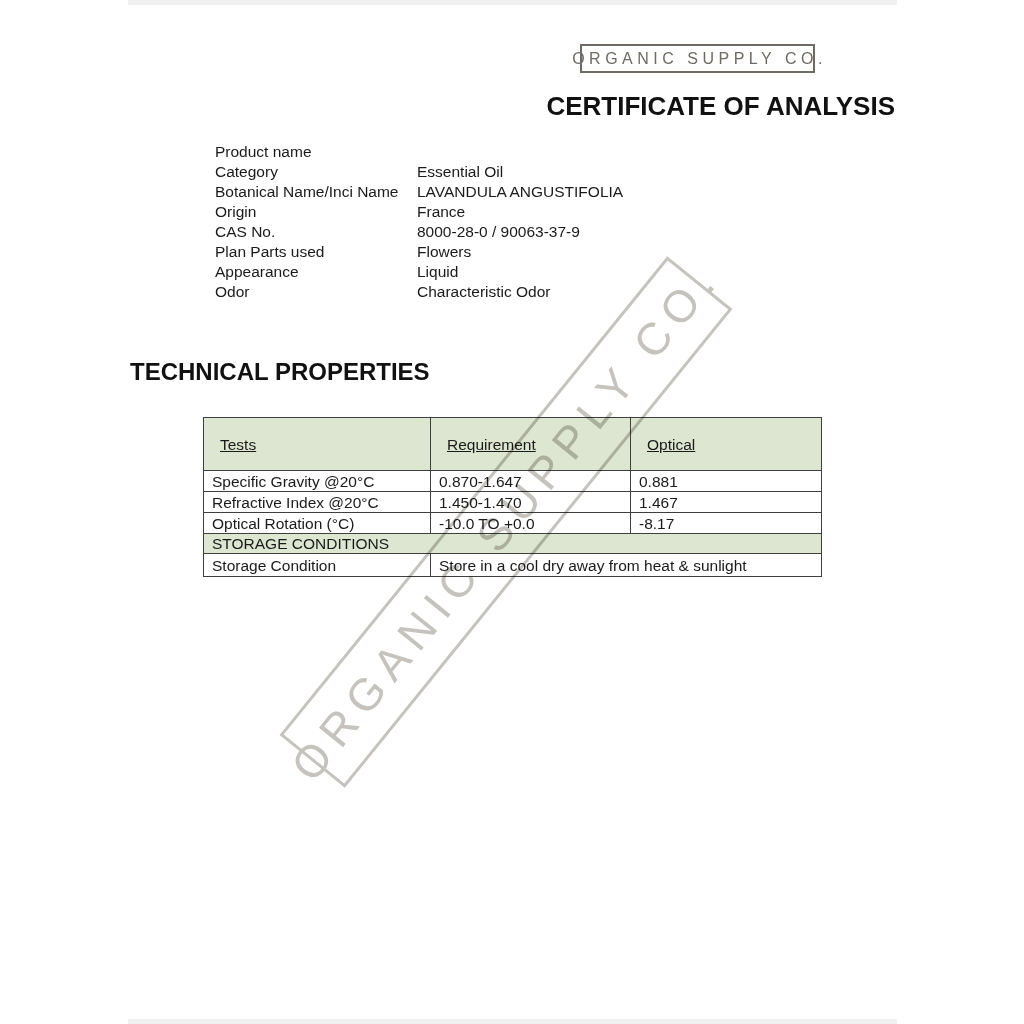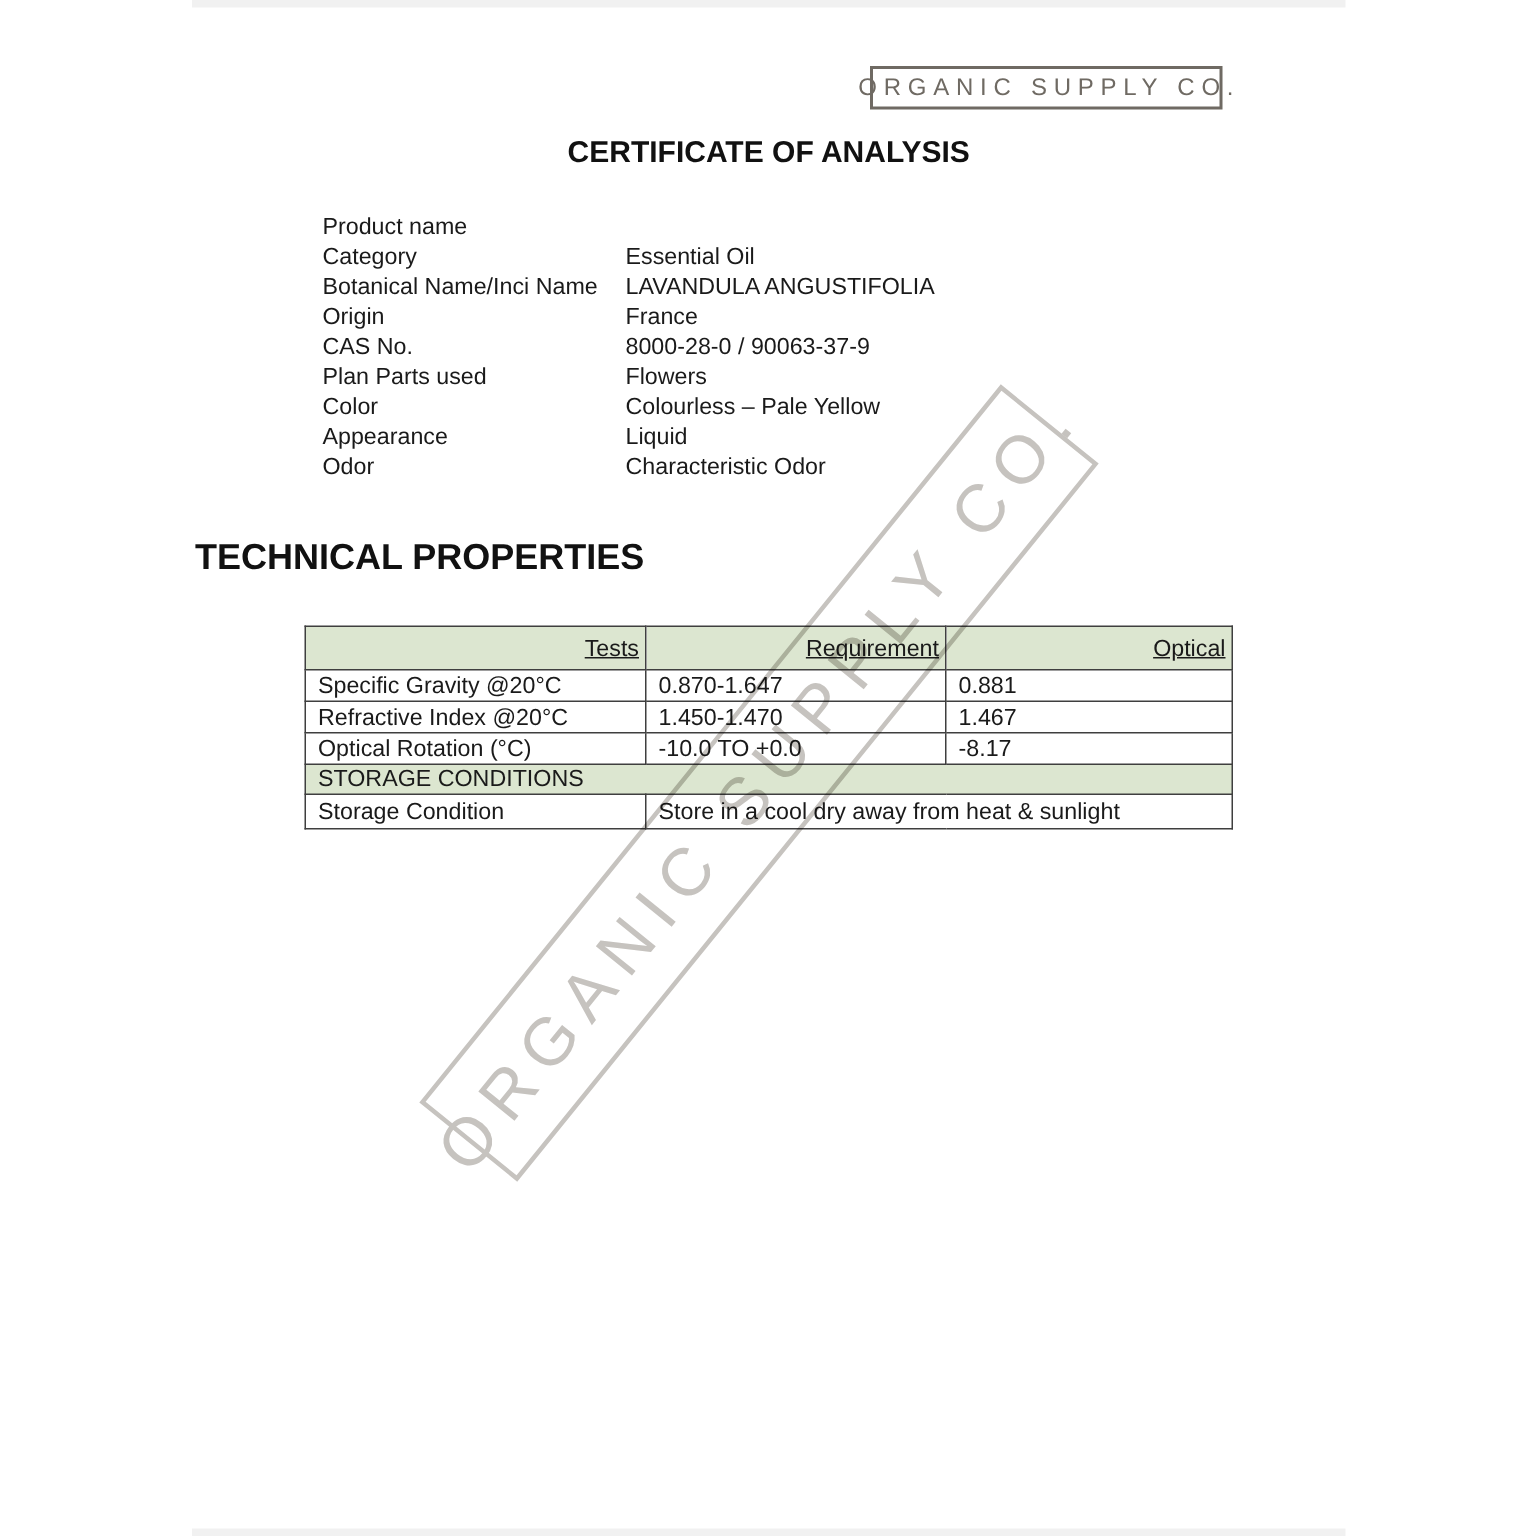--- a/index.html
+++ b/index.html
@@ -22,22 +22,22 @@
     position:absolute;left:580px;top:44px;width:231px;height:25px;
     border:2px solid var(--logo-gray);
     display:flex;align-items:center;justify-content:center;
   }
   .logo-text{
     color:var(--logo-gray);font-size:16px;letter-spacing:4.5px;
     white-space:nowrap;padding-left:4px;
   }
 
   .doc-title{
-    position:absolute;left:130px;top:91px;width:765px;text-align:center;
-    font-size:20px;font-weight:700;color:#111;
+    position:absolute;left:130px;top:91px;width:765px;text-align:right;
+    font-size:26px;font-weight:700;color:#111;
   }
 
   .details{position:absolute;left:215px;top:142px;width:600px;}
   .detail-row{display:flex;height:20px;line-height:20px;font-size:15.5px;}
   .detail-label{width:202px;flex:0 0 202px;}
   .detail-value{flex:1;}
 
   .section-title{
     position:absolute;left:130px;top:358px;width:765px;text-align:left;
     font-size:24px;font-weight:700;color:#111;
@@ -48,22 +48,22 @@
     border-collapse:collapse;table-layout:fixed;
     font-size:15.5px;color:var(--text-dark);
   }
   table.props td,table.props th{
     border:1px solid var(--border-dark);
     padding:0 0 0 8px;height:20px;line-height:19px;
     font-weight:400;text-align:left;vertical-align:middle;
     overflow:hidden;white-space:nowrap;
   }
   table.props th{
-    background:var(--header-green);text-align:right;
-    text-decoration:underline;padding:4px;
+    background:var(--header-green);text-align:left;
+    text-decoration:underline;padding:16px;
   }
   tr.storage-header-row td{background:var(--header-green);height:19px;}
   tr.storage-row td{height:22px;line-height:21px;}
 
   .watermark{
     position:absolute;left:198px;top:480px;width:610px;height:78px;
     border:3px solid var(--watermark-gray);
     transform:rotate(-51deg);
     display:flex;align-items:center;justify-content:center;
     font-size:45px;letter-spacing:9px;white-space:nowrap;
@@ -102,24 +102,20 @@
       <span class="detail-label">Origin</span>
       <span class="detail-value">France</span>
     </div>
     <div class="detail-row">
       <span class="detail-label">CAS No.</span>
       <span class="detail-value">8000-28-0 / 90063-37-9</span>
     </div>
     <div class="detail-row">
       <span class="detail-label">Plan Parts used</span>
       <span class="detail-value">Flowers</span>
-    </div>
-    <div class="detail-row">
-      <span class="detail-label">Color</span>
-      <span class="detail-value">Colourless – Pale Yellow</span>
     </div>
     <div class="detail-row">
       <span class="detail-label">Appearance</span>
       <span class="detail-value">Liquid</span>
     </div>
     <div class="detail-row">
       <span class="detail-label">Odor</span>
       <span class="detail-value">Characteristic Odor</span>
     </div>
   </div>

